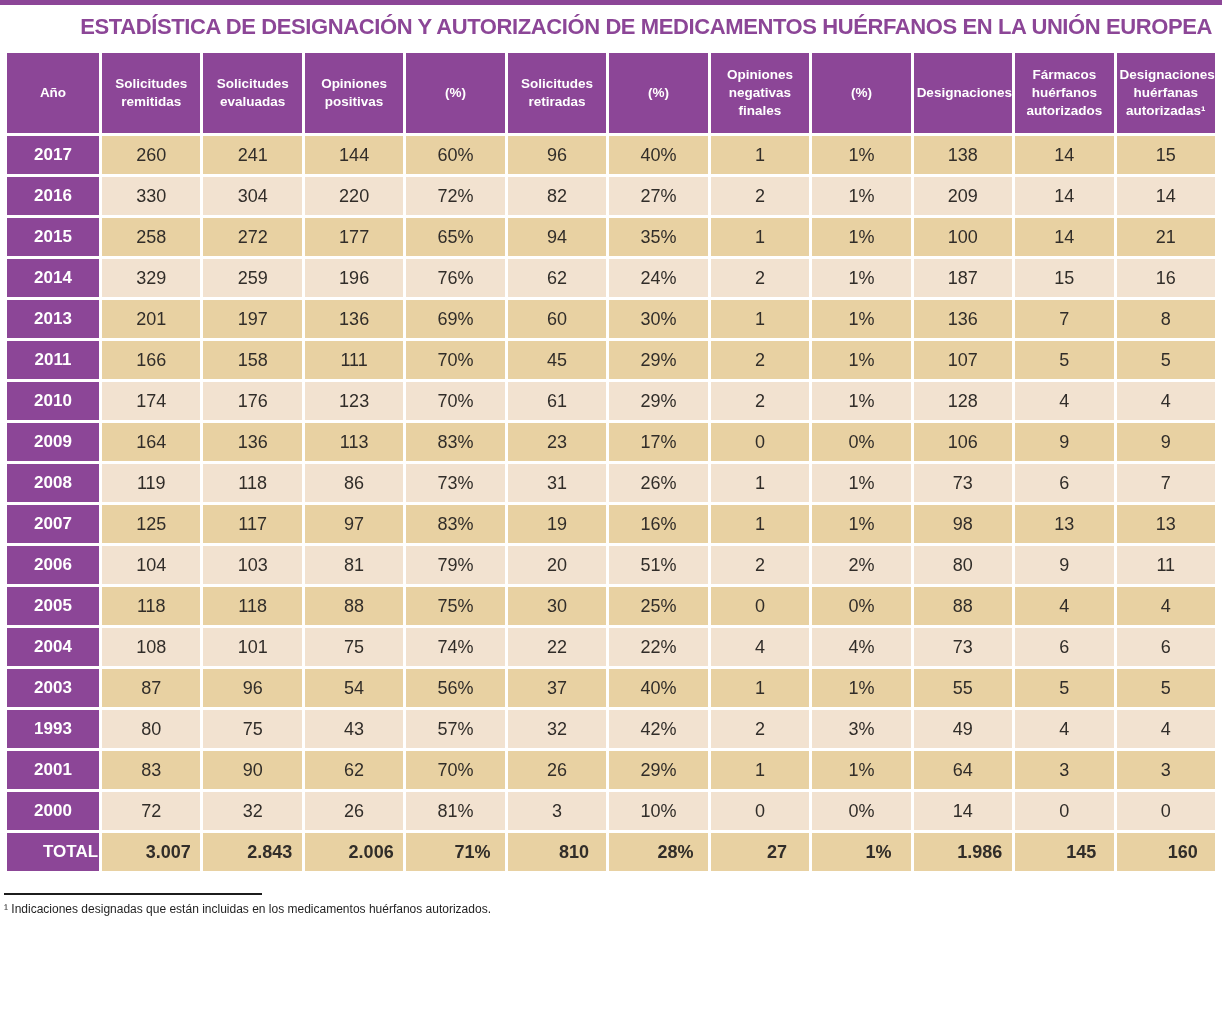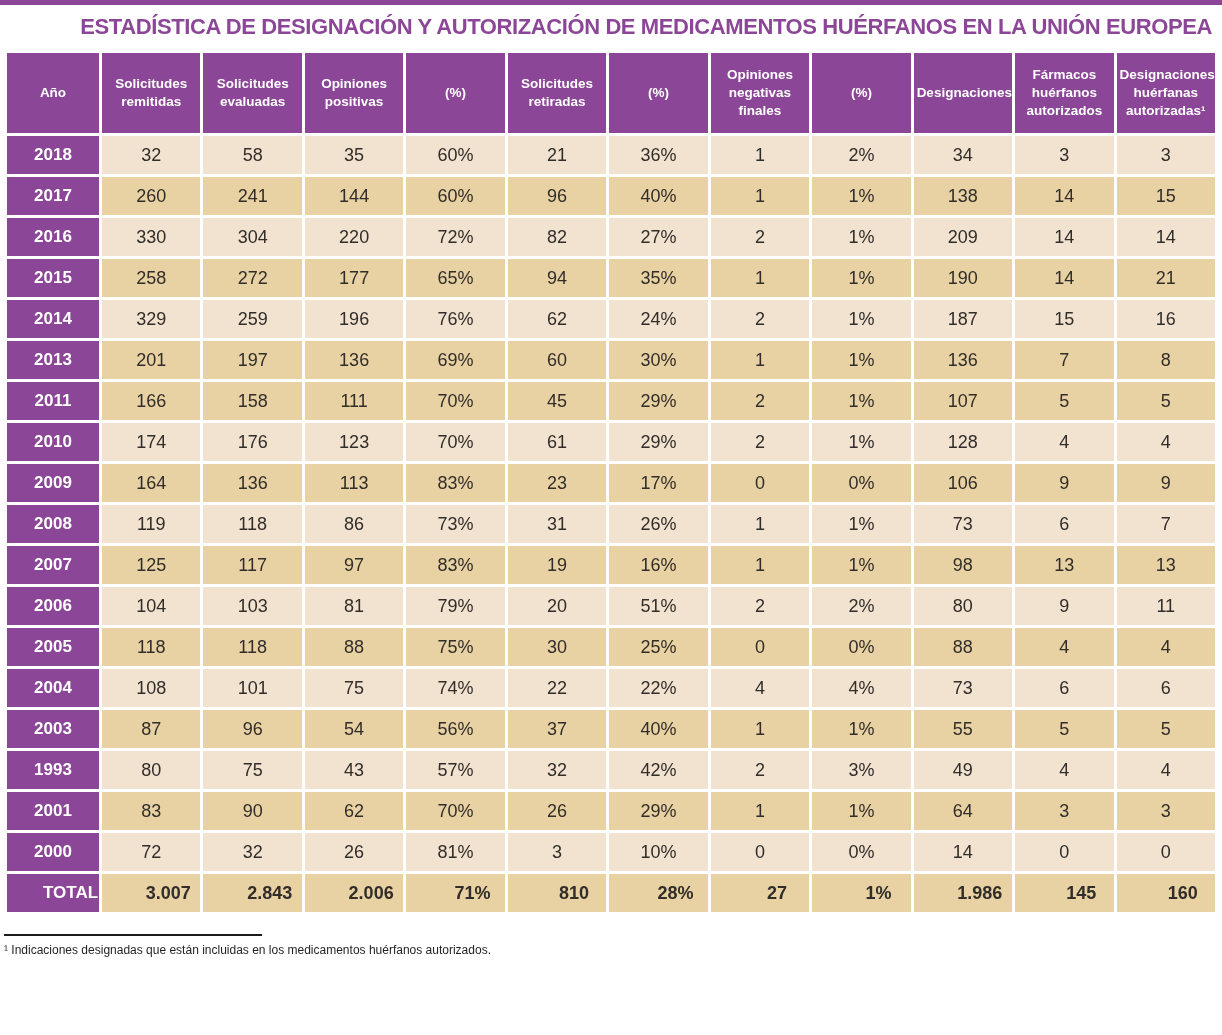--- a/index.html
+++ b/index.html
@@ -99,34 +99,20 @@
         <th>Solicitudes retiradas</th>
         <th>(%)</th>
         <th>Opiniones negativas finales</th>
         <th>(%)</th>
         <th>Designaciones</th>
         <th>Fármacos huérfanos autorizados</th>
         <th>Designaciones huérfanas autorizadas¹</th>
       </tr>
   </thead>
   <tbody id="body-rows">
-      <tr class="light">
-        <td class="year-cell">2018</td>
-        <td>32</td>
-        <td>58</td>
-        <td>35</td>
-        <td>60%</td>
-        <td>21</td>
-        <td>36%</td>
-        <td>1</td>
-        <td>2%</td>
-        <td>34</td>
-        <td>3</td>
-        <td>3</td>
-      </tr>
       <tr class="dark">
         <td class="year-cell">2017</td>
         <td>260</td>
         <td>241</td>
         <td>144</td>
         <td>60%</td>
         <td>96</td>
         <td>40%</td>
         <td>1</td>
         <td>1%</td>
@@ -151,21 +137,21 @@
       <tr class="dark">
         <td class="year-cell">2015</td>
         <td>258</td>
         <td>272</td>
         <td>177</td>
         <td>65%</td>
         <td>94</td>
         <td>35%</td>
         <td>1</td>
         <td>1%</td>
-        <td>190</td>
+        <td>100</td>
         <td>14</td>
         <td>21</td>
       </tr>
       <tr class="light">
         <td class="year-cell">2014</td>
         <td>329</td>
         <td>259</td>
         <td>196</td>
         <td>76%</td>
         <td>62</td>

